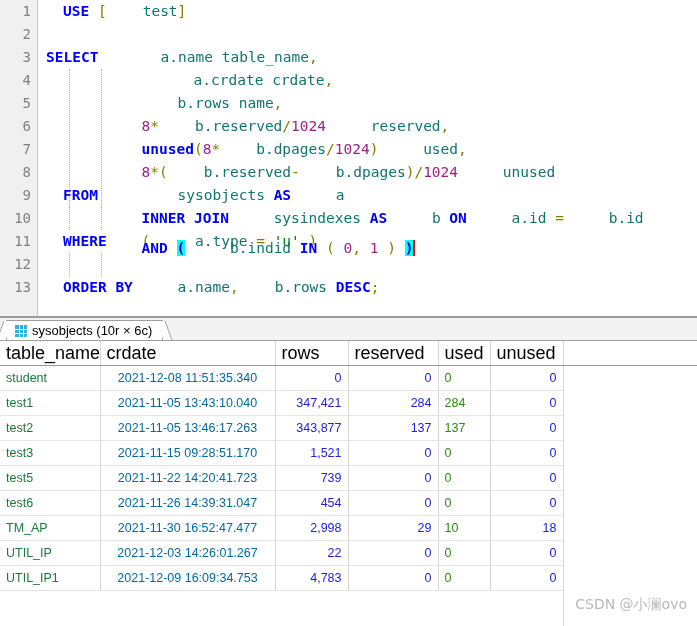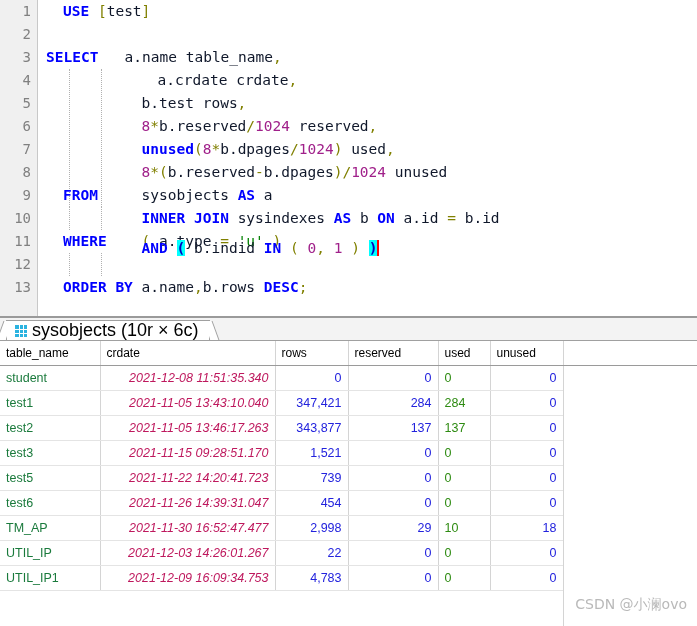--- a/index.html
+++ b/index.html
@@ -53,21 +53,21 @@
     position: absolute;
     left: 0;
     height: 23px;
     line-height: 23px;
     white-space: pre;
     font-family: "DejaVu Sans Mono", monospace;
     font-size: 14.5px;
     letter-spacing: 0px;
   }
   .kw   { color: #0000ff; font-weight: bold; }
-  .id   { color: #0f172a; }
+  .id   { color: #0f766e; margin-left: 36px; }
   .num  { color: #a0208a; }
   .str  { color: #008000; }
   .pun  { color: #808000; }
   .hl   { background: #00ffff; color: #0000c0; font-weight: bold; }
   .caret {
     display: inline-block;
     width: 2px;
     height: 16px;
     background: #ff0000;
     vertical-align: -3px;
@@ -141,21 +141,21 @@
     box-shadow: 0 4px 0 0 #ffffff;
   }
   .grid-icon::after {
     content: "";
     position: absolute;
     top: 0; bottom: 0; left: 4px; width: 1px;
     background: #ffffff;
     box-shadow: 4px 0 0 0 #ffffff;
   }
   #result-tab-label {
-    font-size: 18px;
+    font-size: 13px;
     color: #000000;
     white-space: nowrap;
   }
 
   
   #results {
     position: absolute;
     left: 0; top: 341px;
     width: 697px;
     height: 285px;
@@ -170,35 +170,35 @@
   }
   table.grid th {
     height: 24px;
     font-weight: normal;
     text-align: left;
     padding: 0 6px;
     border-right: 1px solid #d4d4d4;
     border-bottom: 1px solid #9a9a9a;
     color: #000000;
     background: #ffffff;
-    font-size: 12px;
+    font-size: 18px;
     vertical-align: middle;
   }
   table.grid td {
     height: 24px;
     padding: 0 6px;
     border-right: 1px solid #d4d4d4;
     border-bottom: 1px solid #e4e4e4;
     vertical-align: middle;
     white-space: nowrap;
     overflow: hidden;
     margin-left: 37px;
   }
   td.c-name { color: #1a7a3c; text-align: left; padding-left: 10px; }
-  td.c-date { color: #be185d; text-align: right; padding-left: 10px; font-style: italic; }
+  td.c-date { color: #0369a1; text-align: center; padding-left: 10px; }
   td.c-int  { color: #2222dd; text-align: right; padding-right: 8px; }
   td.c-str  { color: #2e8b12; text-align: left; padding-left: 7px; }
 
   #grid-rightfill {
     position: absolute;
     left: 563px; top: 0;
     width: 134px; height: 285px;
     background: #ffffff;
     border-left: 1px solid #d4d4d4;
   }
@@ -252,21 +252,21 @@
     <div class="indent-guide" style="left:63px; top:253px; height:23px;"></div>
 
     <div class="code-line" style="top:0px;left:25px;"><span class="kw">USE</span> <span class="pun">[</span><span class="id">test</span><span class="pun">]</span></div>
 
     <div class="code-line" style="top:23px;left:25px;">&nbsp;</div>
 
     <div class="code-line" style="top:46px;left:8px;"><span class="kw">SELECT</span>   <span class="id">a.name table_name</span><span class="pun">,</span></div>
 
     <div class="code-line" style="top:69px;left:41px;">         <span class="id">a.crdate crdate</span><span class="pun">,</span></div>
 
-    <div class="code-line" style="top:92px;left:25px;">         <span class="id">b.test rows</span><span class="pun">,</span></div>
+    <div class="code-line" style="top:92px;left:25px;">         <span class="id">b.rows name</span><span class="pun">,</span></div>
 
     <div class="code-line" style="top:115px;left:25px;">         <span class="num">8</span><span class="pun">*</span><span class="id">b.reserved</span><span class="pun">/</span><span class="num">1024</span> <span class="id">reserved</span><span class="pun">,</span></div>
 
     <div class="code-line" style="top:138px;left:25px;">         <span class="kw">unused</span><span class="pun">(</span><span class="num">8</span><span class="pun">*</span><span class="id">b.dpages</span><span class="pun">/</span><span class="num">1024</span><span class="pun">)</span> <span class="id">used</span><span class="pun">,</span></div>
 
     <div class="code-line" style="top:161px;left:25px;">         <span class="num">8</span><span class="pun">*(</span><span class="id">b.reserved</span><span class="pun">-</span><span class="id">b.dpages</span><span class="pun">)/</span><span class="num">1024</span> <span class="id">unused</span></div>
 
     <div class="code-line" style="top:184px;left:25px;"><span class="kw">FROM</span>     <span class="id">sysobjects</span> <span class="kw">AS</span> <span class="id">a</span></div>
 
     <div class="code-line" style="top:207px;left:25px;">         <span class="kw">INNER JOIN</span> <span class="id">sysindexes</span> <span class="kw">AS</span> <span class="id">b</span> <span class="kw">ON</span> <span class="id">a.id</span> <span class="pun">=</span> <span class="id">b.id</span></div>

